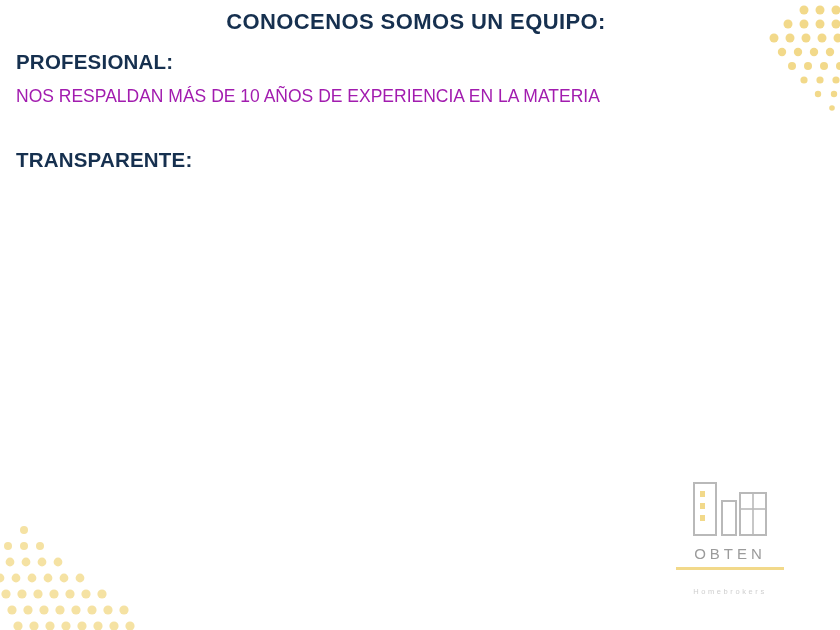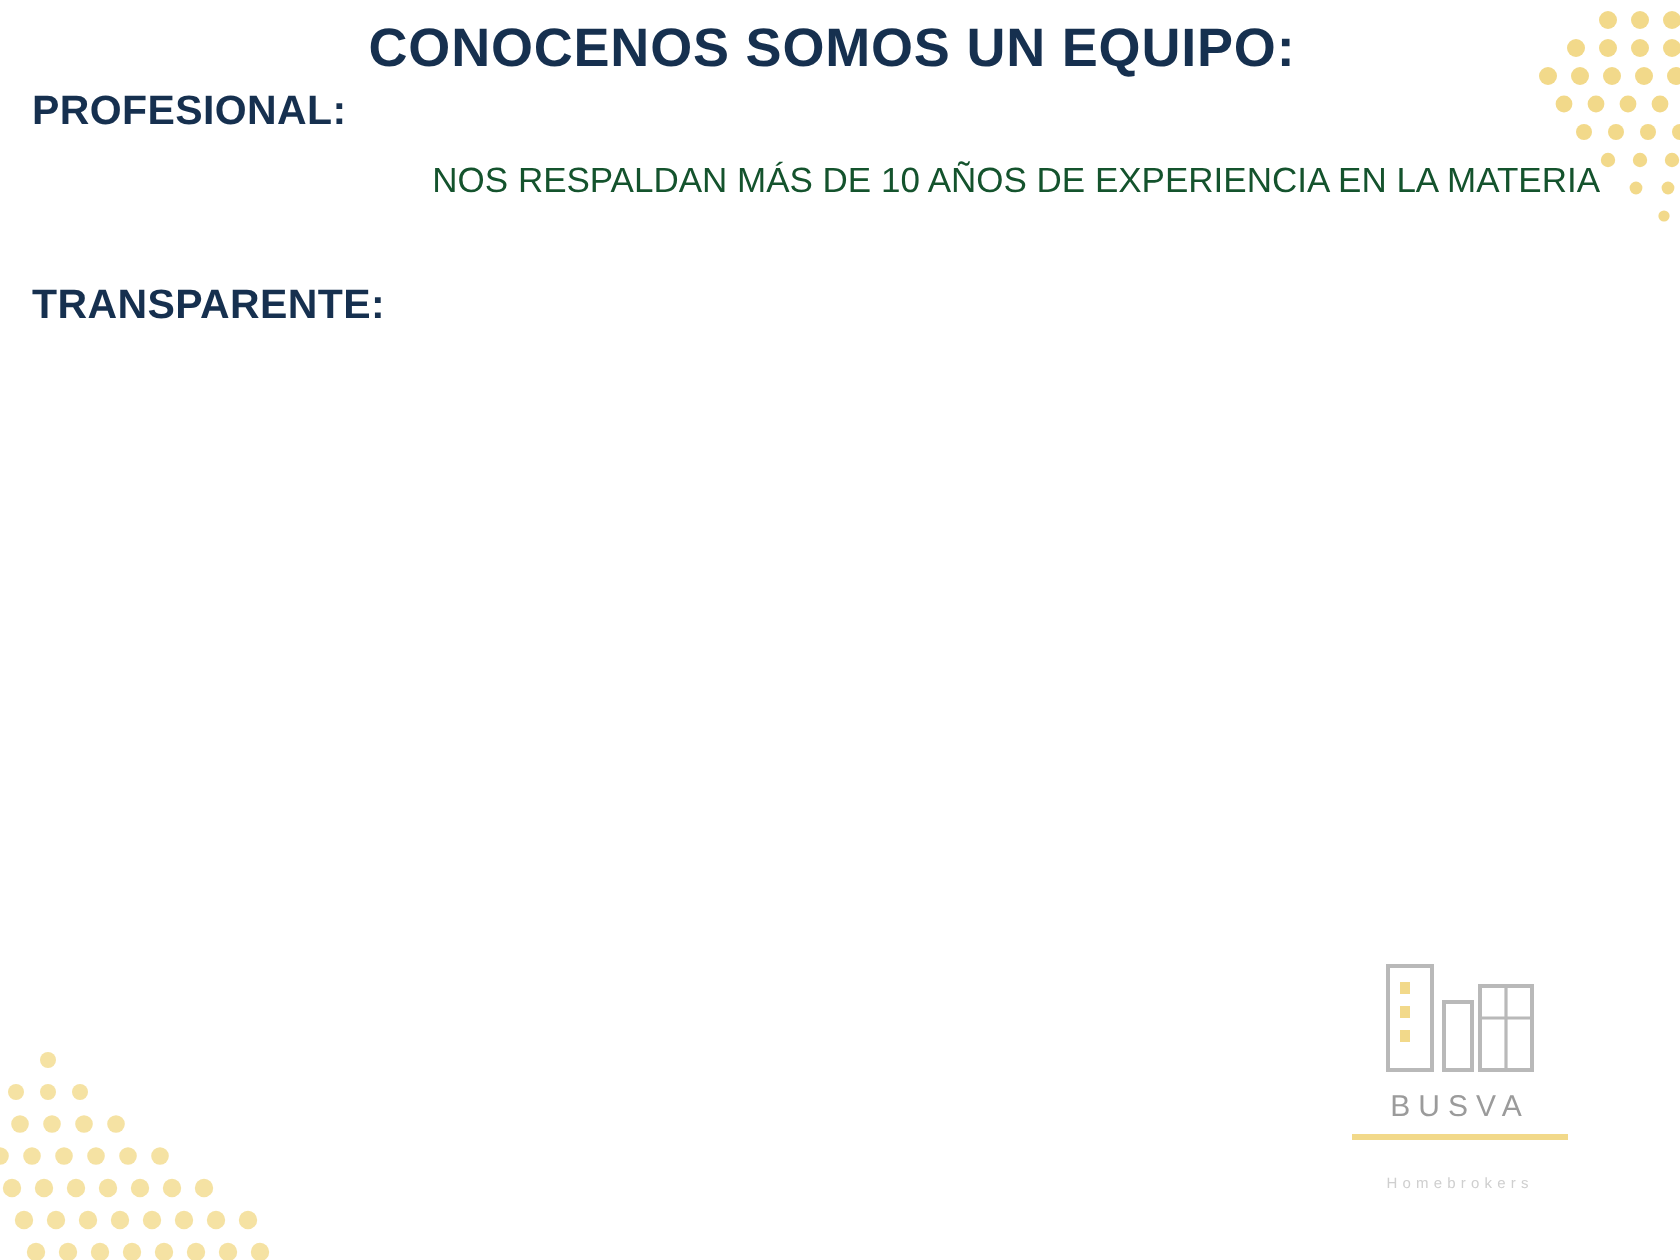--- a/index.html
+++ b/index.html
@@ -45,51 +45,50 @@
     top: 0;
     width: 840px;
     height: 630px;
     box-sizing: border-box;
     padding: 8px 40px 0 12px;
   }
 
   .slide-title {
     text-align: center;
     color: #16304f;
-    font-size: 27px;
+    font-size: 22px;
     font-weight: bold;
     letter-spacing: 0.4px;
     margin: 2px 0 0 0;
     padding-left: 20px;
     line-height: 1.1;
   }
 
   .section {
-    margin-top: 4px;
+    margin-top: 16px;
   }
   .section.gap-lg { margin-top: 40px; }
 
   .section-heading {
     color: #16304f;
     font-size: 20.5px;
     font-weight: bold;
     letter-spacing: 0.2px;
     margin: 0 0 12px 0;
     padding-left: 4px;
   }
 
   .section-body {
-    color: #14532d;
+    color: #a21caf;
     font-size: 17.5px;
     font-weight: normal;
     line-height: 1.22;
     margin: 0;
     padding-left: 4px;
     max-width: 800px;
-    text-align: right;
   }
 
   
   .logo {
     position: absolute;
     right: 44px;
     bottom: 34px;
     width: 132px;
     text-align: center;
   }
@@ -228,18 +227,18 @@
         <rect x="10" y="4" width="22" height="52" fill="none" stroke="#b9b9b9" stroke-width="2"></rect>
         <rect x="16" y="12" width="5" height="6" fill="#f2d98a"></rect>
         <rect x="16" y="24" width="5" height="6" fill="#f2d98a"></rect>
         <rect x="16" y="36" width="5" height="6" fill="#f2d98a"></rect>
         <rect x="38" y="22" width="14" height="34" fill="none" stroke="#b9b9b9" stroke-width="2"></rect>
         <rect x="56" y="14" width="26" height="42" fill="none" stroke="#b9b9b9" stroke-width="2"></rect>
         <line x1="56" y1="30" x2="82" y2="30" stroke="#b9b9b9" stroke-width="1.6"></line>
         <line x1="69" y1="14" x2="69" y2="56" stroke="#b9b9b9" stroke-width="1.6"></line>
       </svg>
     </div>
-    <div class="logo-name">BUSVA</div>
+    <div class="logo-name">OBTEN</div>
     <div class="logo-rule"></div>
     <div class="logo-sub">Homebrokers</div>
   </div>
 
 </div>
 
 </body></html>

